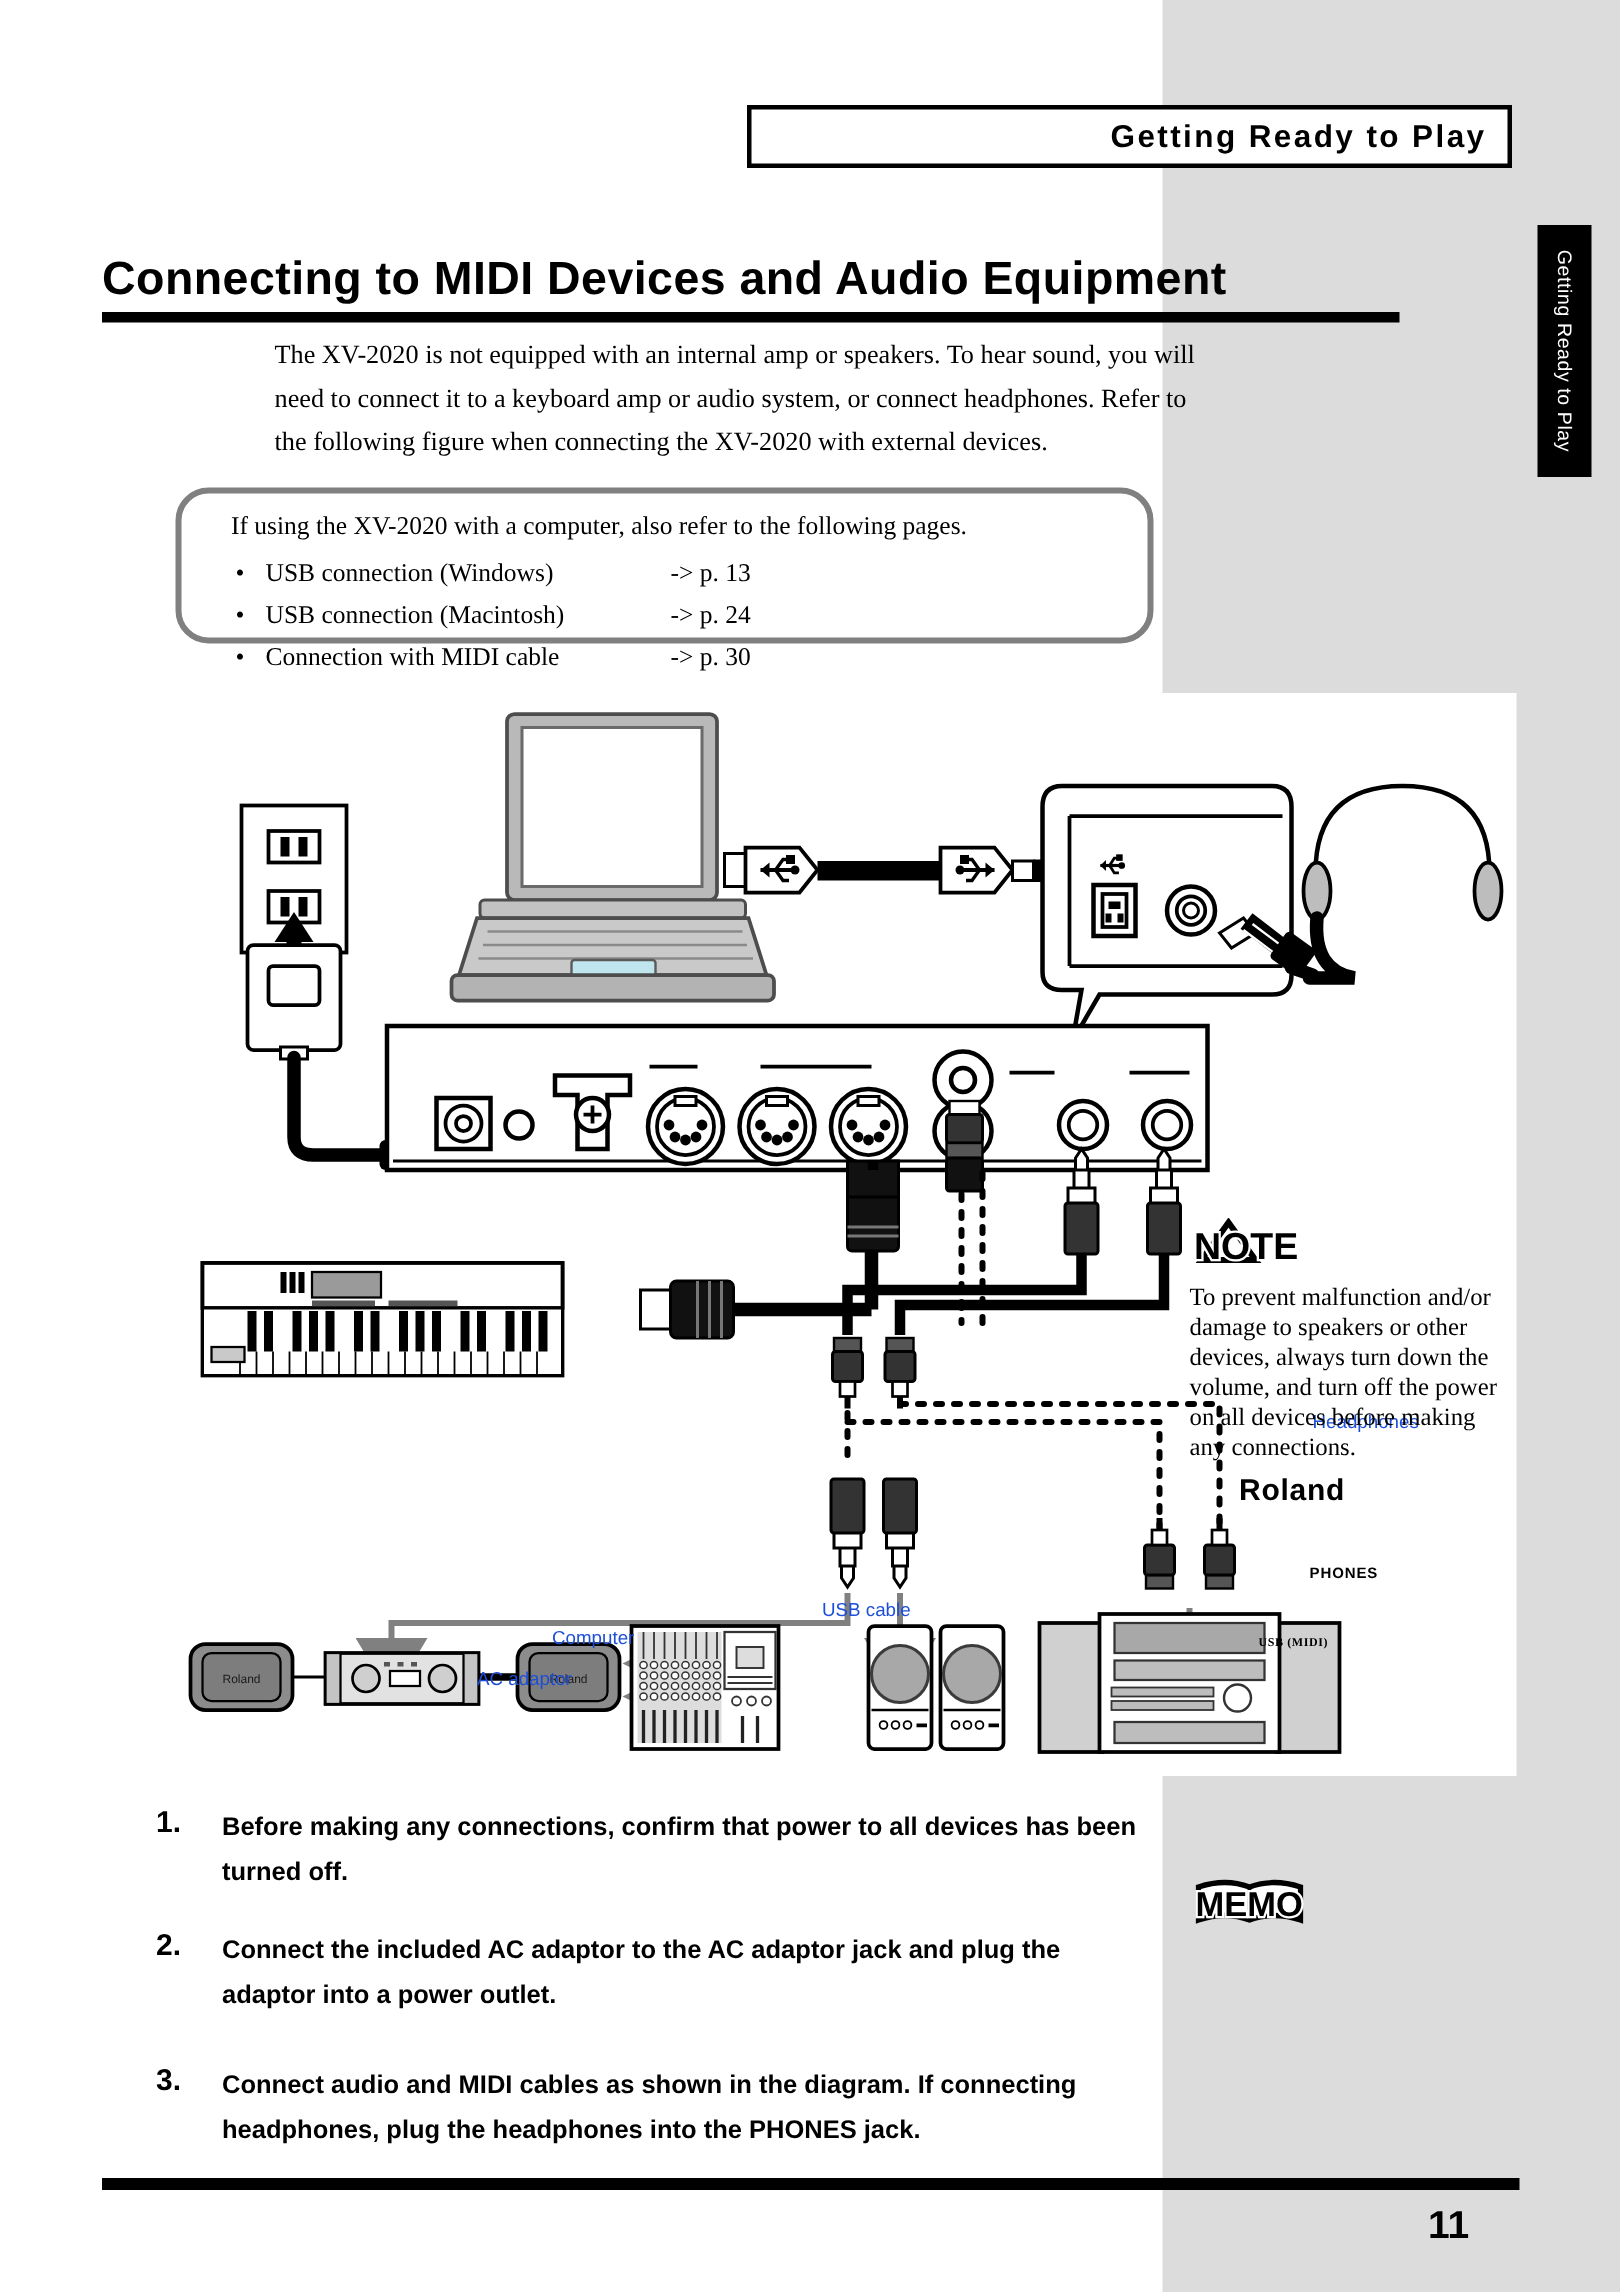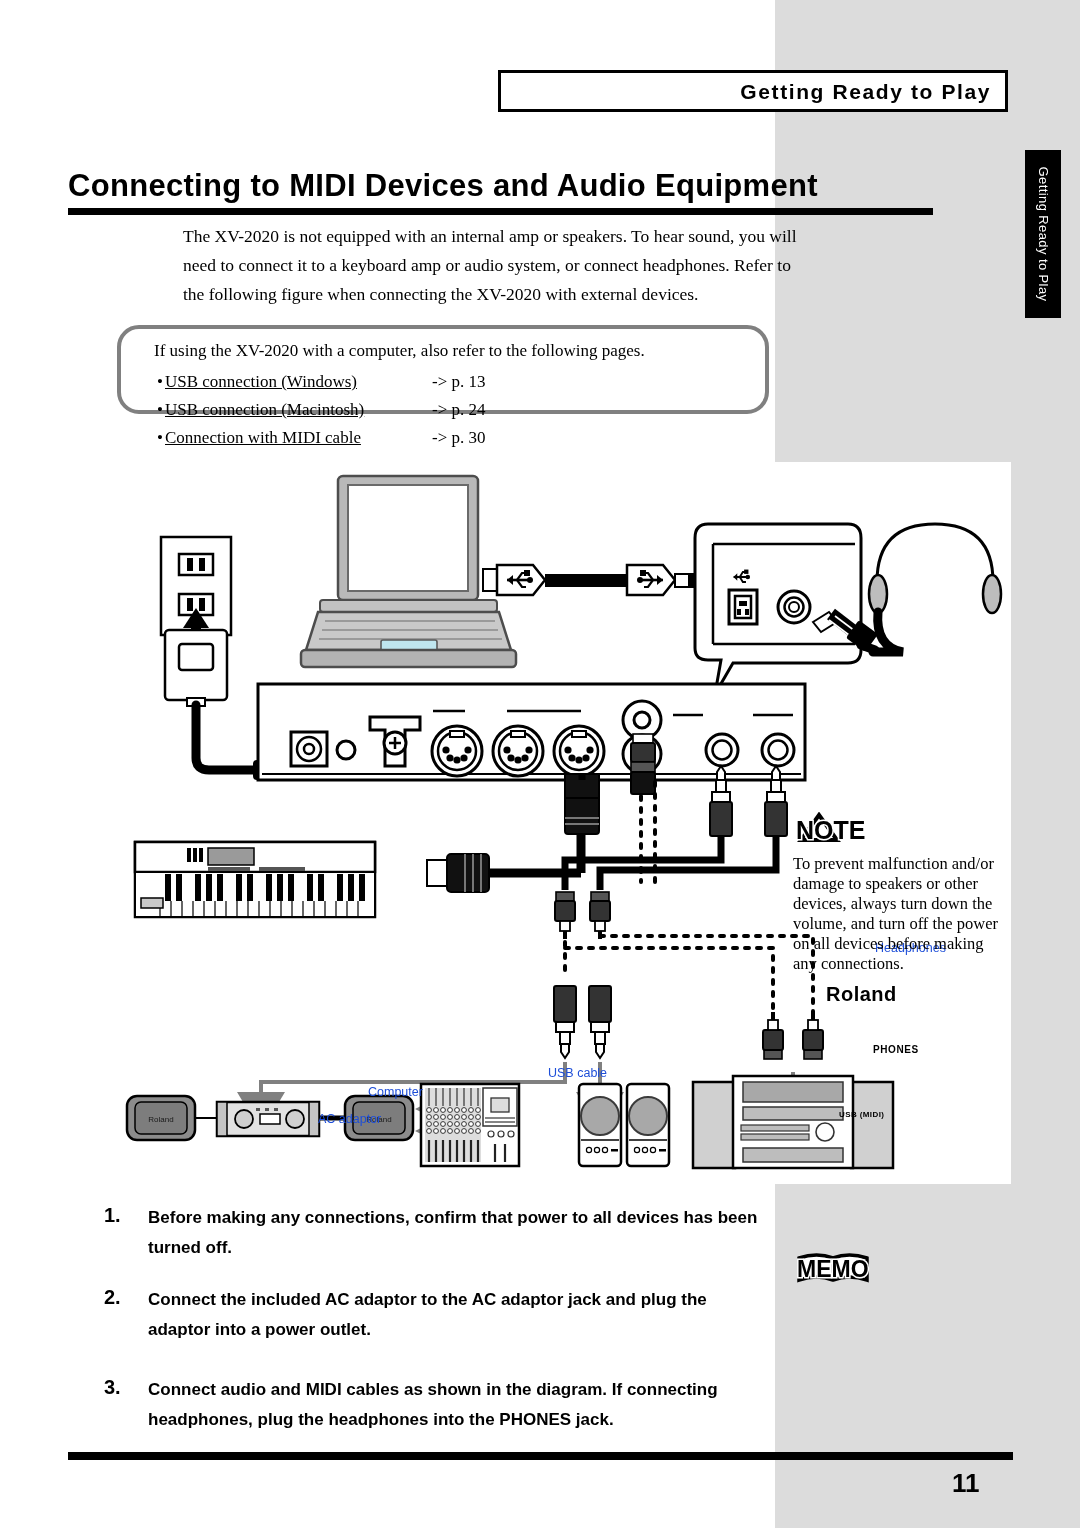--- a/index.html
+++ b/index.html
@@ -23,27 +23,27 @@
 
   
   .title{position:absolute;left:68px;top:168px;font-family:"Liberation Sans",sans-serif;
          font-weight:bold;font-size:31px;letter-spacing:.3px;white-space:nowrap;}
   .title-rule{position:absolute;left:68px;top:208px;width:865px;height:7px;background:#000;}
 
   
   .intro{position:absolute;left:148px;top:222px;width:625px;font-size:17.5px;line-height:29px;margin-left:35px;}
 
   
-  .refbox{position:absolute;left:117px;top:325px;width:652px;height:89px;
+  .refbox{position:absolute;left:117px;top:325px;width:652px;height:104px;
           border:4px solid #808080;border-radius:22px;background:#fff;box-sizing:border-box;}
   .refbox .lead{position:absolute;left:33px;top:12px;font-size:17px;}
   .refrow{position:absolute;left:36px;font-size:17px;}
   .refrow .bullet{position:absolute;left:0;top:0;}
-  .refrow .lbl{position:absolute;left:8px;top:0;white-space:nowrap;text-decoration:underline;}
-  .refrow .pg{position:absolute;left:275px;top:0;white-space:nowrap;}
+  .refrow .lbl{position:absolute;left:20px;top:0;white-space:nowrap;}
+  .refrow .pg{position:absolute;left:290px;top:0;white-space:nowrap;}
   .r1{top:43px;} .r2{top:71px;} .r3{top:99px;}
 
   
   #diagram{position:absolute;left:113px;top:462px;width:898px;height:722px;background:#fff;overflow:hidden;}
   #diagram .lbl{position:absolute;font-family:"Liberation Sans",sans-serif;font-size:12.5px;color:#1d4ed8;white-space:nowrap;}
   #diagram .lbl-s{position:absolute;font-family:"Liberation Sans",sans-serif;font-size:11px;color:#000;white-space:nowrap;margin-top:28px;}
 
   
   .note-wrap{position:absolute;left:793px;top:812px;width:215px;}
   .note-body{font-size:16.5px;line-height:20px;margin-top:4px;}
@@ -562,21 +562,21 @@
     
     
     
     
     
     
 
     
     <div style="position:absolute;left:713px;top:521px;font-family:'Liberation Sans',sans-serif;font-weight:bold;font-size:20px;letter-spacing:.5px;">Roland</div>
     <div class="lbl-s" style="left:760px;top:554px;font-weight:bold;font-size:10px;letter-spacing:.6px;">PHONES</div>
-    <div class="lbl-s" style="left:726px;top:620px;font-weight:bold;font-size:8px;letter-spacing:.4px;">USB (MIDI)</div>
+    <div class="lbl-s" style="left:726px;top:600px;font-weight:bold;font-size:8px;letter-spacing:.4px;font-family:Liberation Serif, serif;">USB (MIDI)</div>
 
     
     <div class="lbl-s" style="left:279px;top:706px;font-weight:bold;font-size:10px;padding-left:40px;">DC IN</div>
     <div class="lbl-s" style="left:270px;top:717px;font-weight:bold;font-size:7.5px;">USE ROLAND</div>
     
     
 
     <div class="lbl-s" style="left:487px;top:702px;font-weight:bold;font-size:10px;">MIDI</div>
     <div class="lbl-s" style="left:430px;top:714px;font-weight:normal;font-size:10px;">THRU</div>
     <div class="lbl-s" style="left:495px;top:714px;font-weight:bold;font-size:10px;">OUT</div>

